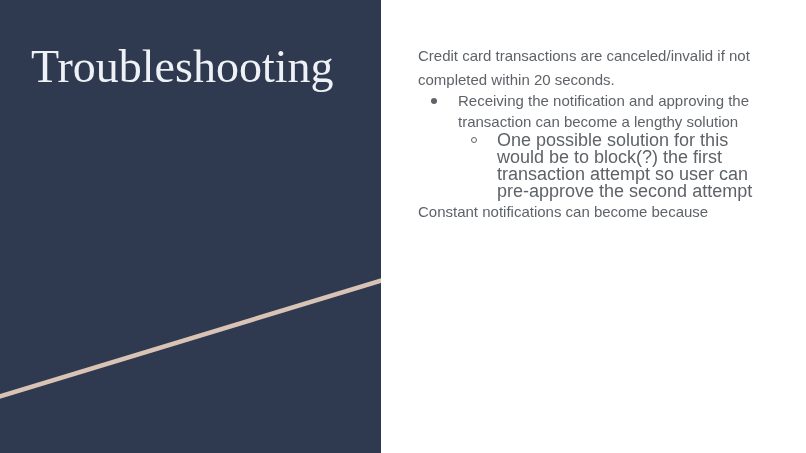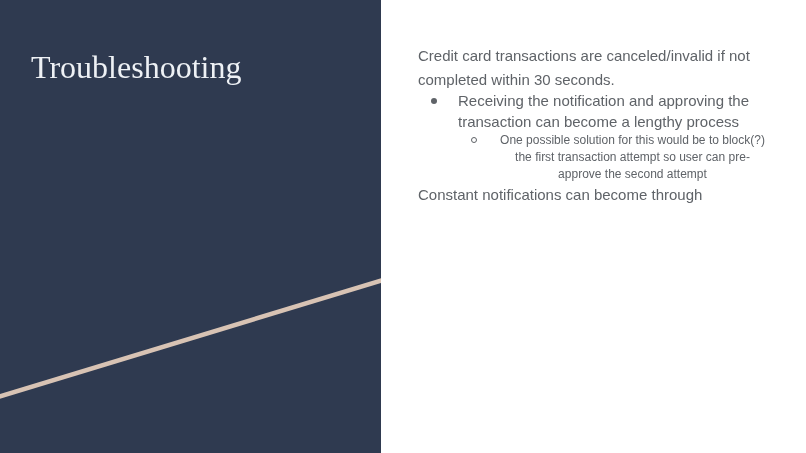--- a/index.html
+++ b/index.html
@@ -19,21 +19,21 @@
     height: 453px;
     background: var(--panel-bg, #2f3a50);
   }
   .slide-title {
     position: absolute;
     left: 31px;
     top: 46px;
     margin: 0;
     font-family: "Liberation Serif", serif;
     font-weight: 400;
-    font-size: 32px;
+    font-size: 46px;
     line-height: 42px;
     color: var(--title-color, #eef1f5);
     white-space: nowrap;
     text-align: center;
   }
   .accent-svg {
     position: absolute;
     left: 0; top: 0;
     width: 381px;
     height: 453px;
@@ -53,25 +53,24 @@
     line-height: 23.5px;
     padding: 0;
   }
   .l1 {
     font-size: 15px;
     line-height: 20.5px;
     padding-left: 40px;
     padding-right: 20px;
   }
   .l2 {
-    font-size: 12px;
+    font-size: 18px;
     line-height: 17px;
     padding-left: 79px;
     padding-right: 30px;
-    text-align: center;
   }
   .bullet {
     position: absolute;
     border-radius: 50%;
   }
   .l1 > .bullet {
     left: 13px; top: 7px;
     width: 6px; height: 6px;
     background: var(--body-color, #5f6368);
   }
@@ -89,28 +88,28 @@
 
   <div class="left-panel">
     <svg class="accent-svg" viewBox="0 0 381 453" xmlns="http://www.w3.org/2000/svg" aria-hidden="true">
       <line id="accent-line" x1="-2" y1="397" x2="383" y2="280" stroke="#d8c3b4" stroke-width="4.5"></line>
     </svg>
     <h1 class="slide-title">Troubleshooting</h1>
   </div>
 
   <div class="body-text" id="body-text">
       <div class="item l0">
-        <span class="text">Credit card transactions are canceled/invalid if not completed within 30 seconds.</span>
+        <span class="text">Credit card transactions are canceled/invalid if not completed within 20 seconds.</span>
       </div>
       <div class="item l1">
         <span class="bullet"></span>
-        <span class="text">Receiving the notification and approving the transaction can become a lengthy process</span>
+        <span class="text">Receiving the notification and approving the transaction can become a lengthy solution</span>
       </div>
       <div class="item l2">
         <span class="bullet"></span>
         <span class="text">One possible solution for this would be to block(?) the first transaction attempt so user can pre-approve the second attempt</span>
       </div>
       <div class="item l0">
-        <span class="text">Constant notifications can become through</span>
+        <span class="text">Constant notifications can become because</span>
       </div>
     </div>
 
 </div>
 
 </body></html>

